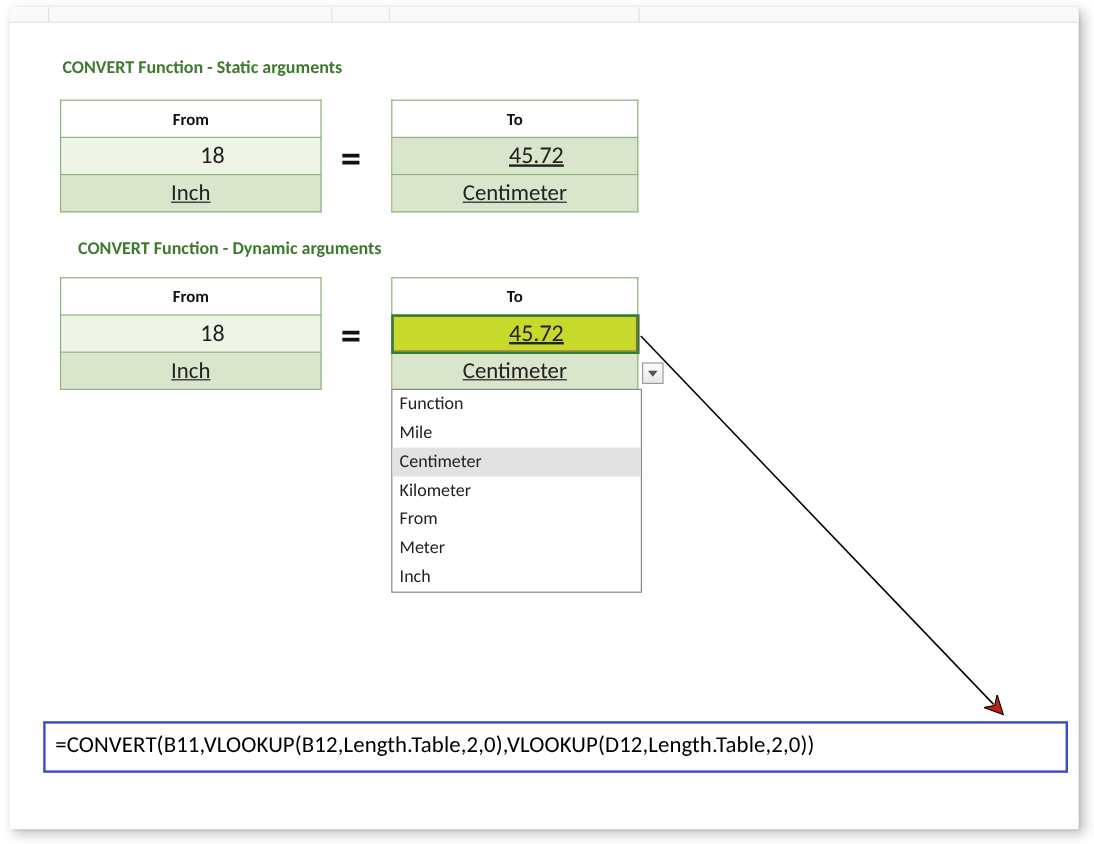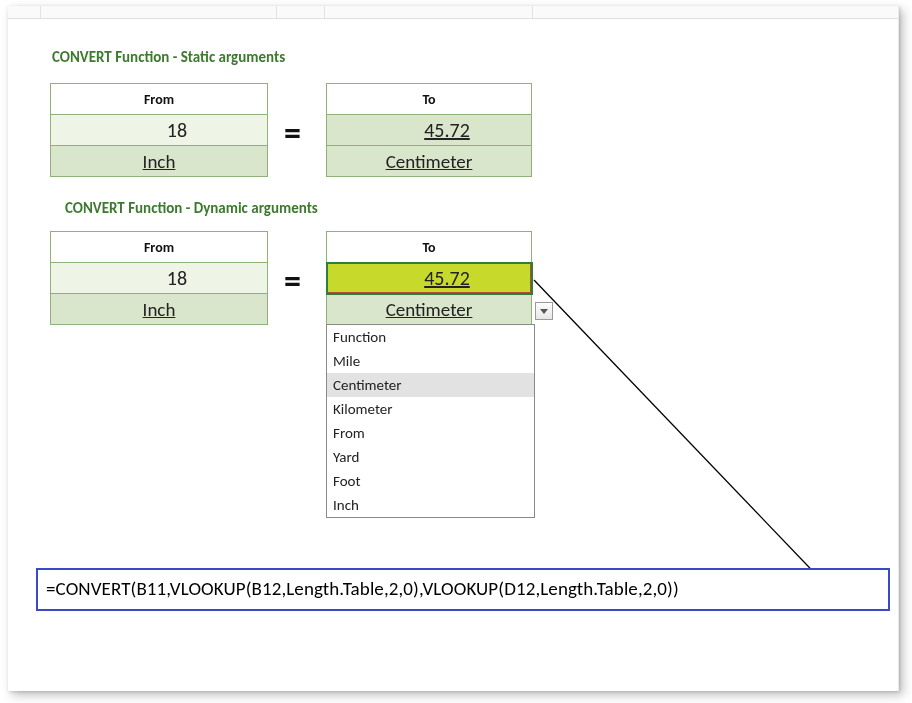--- a/index.html
+++ b/index.html
@@ -200,30 +200,29 @@
     <div class="ddbtn" style="left:527px;top:296px">
       <span class="arrow"></span>
     </div>
 
     <div class="ddlist" id="ddlist" style="left:318px;top:318px;width:209px">
         <div class="opt">Function</div>
         <div class="opt">Mile</div>
         <div class="opt hover">Centimeter</div>
         <div class="opt">Kilometer</div>
         <div class="opt">From</div>
-        <div class="opt">Yard</div>
-        <div class="opt">Foot</div>
+        <div class="opt">Meter</div>
         <div class="opt">Inch</div>
       </div>
 
     <svg class="overlay" width="890" height="685">
       <defs>
         <marker id="arrowhead" markerWidth="14" markerHeight="14" refX="3" refY="6" orient="auto">
           <path d="M0,0 L12,6 L0,12 L4,6 Z" fill="#c0201a" stroke="#000" stroke-width="0.7"></path>
         </marker>
       </defs>
       <line x1="526" y1="274" x2="820" y2="581" stroke="#000" stroke-width="1.3" marker-end="url(#arrowhead)"></line>
     </svg>
 
-    <div class="formula" style="top:562px">=CONVERT(B11,VLOOKUP(B12,Length.Table,2,0),VLOOKUP(D12,Length.Table,2,0))</div>
+    <div class="formula" style="top:595px">=CONVERT(B11,VLOOKUP(B12,Length.Table,2,0),VLOOKUP(D12,Length.Table,2,0))</div>
 
   </div>
 </div>
 
 </body></html>

